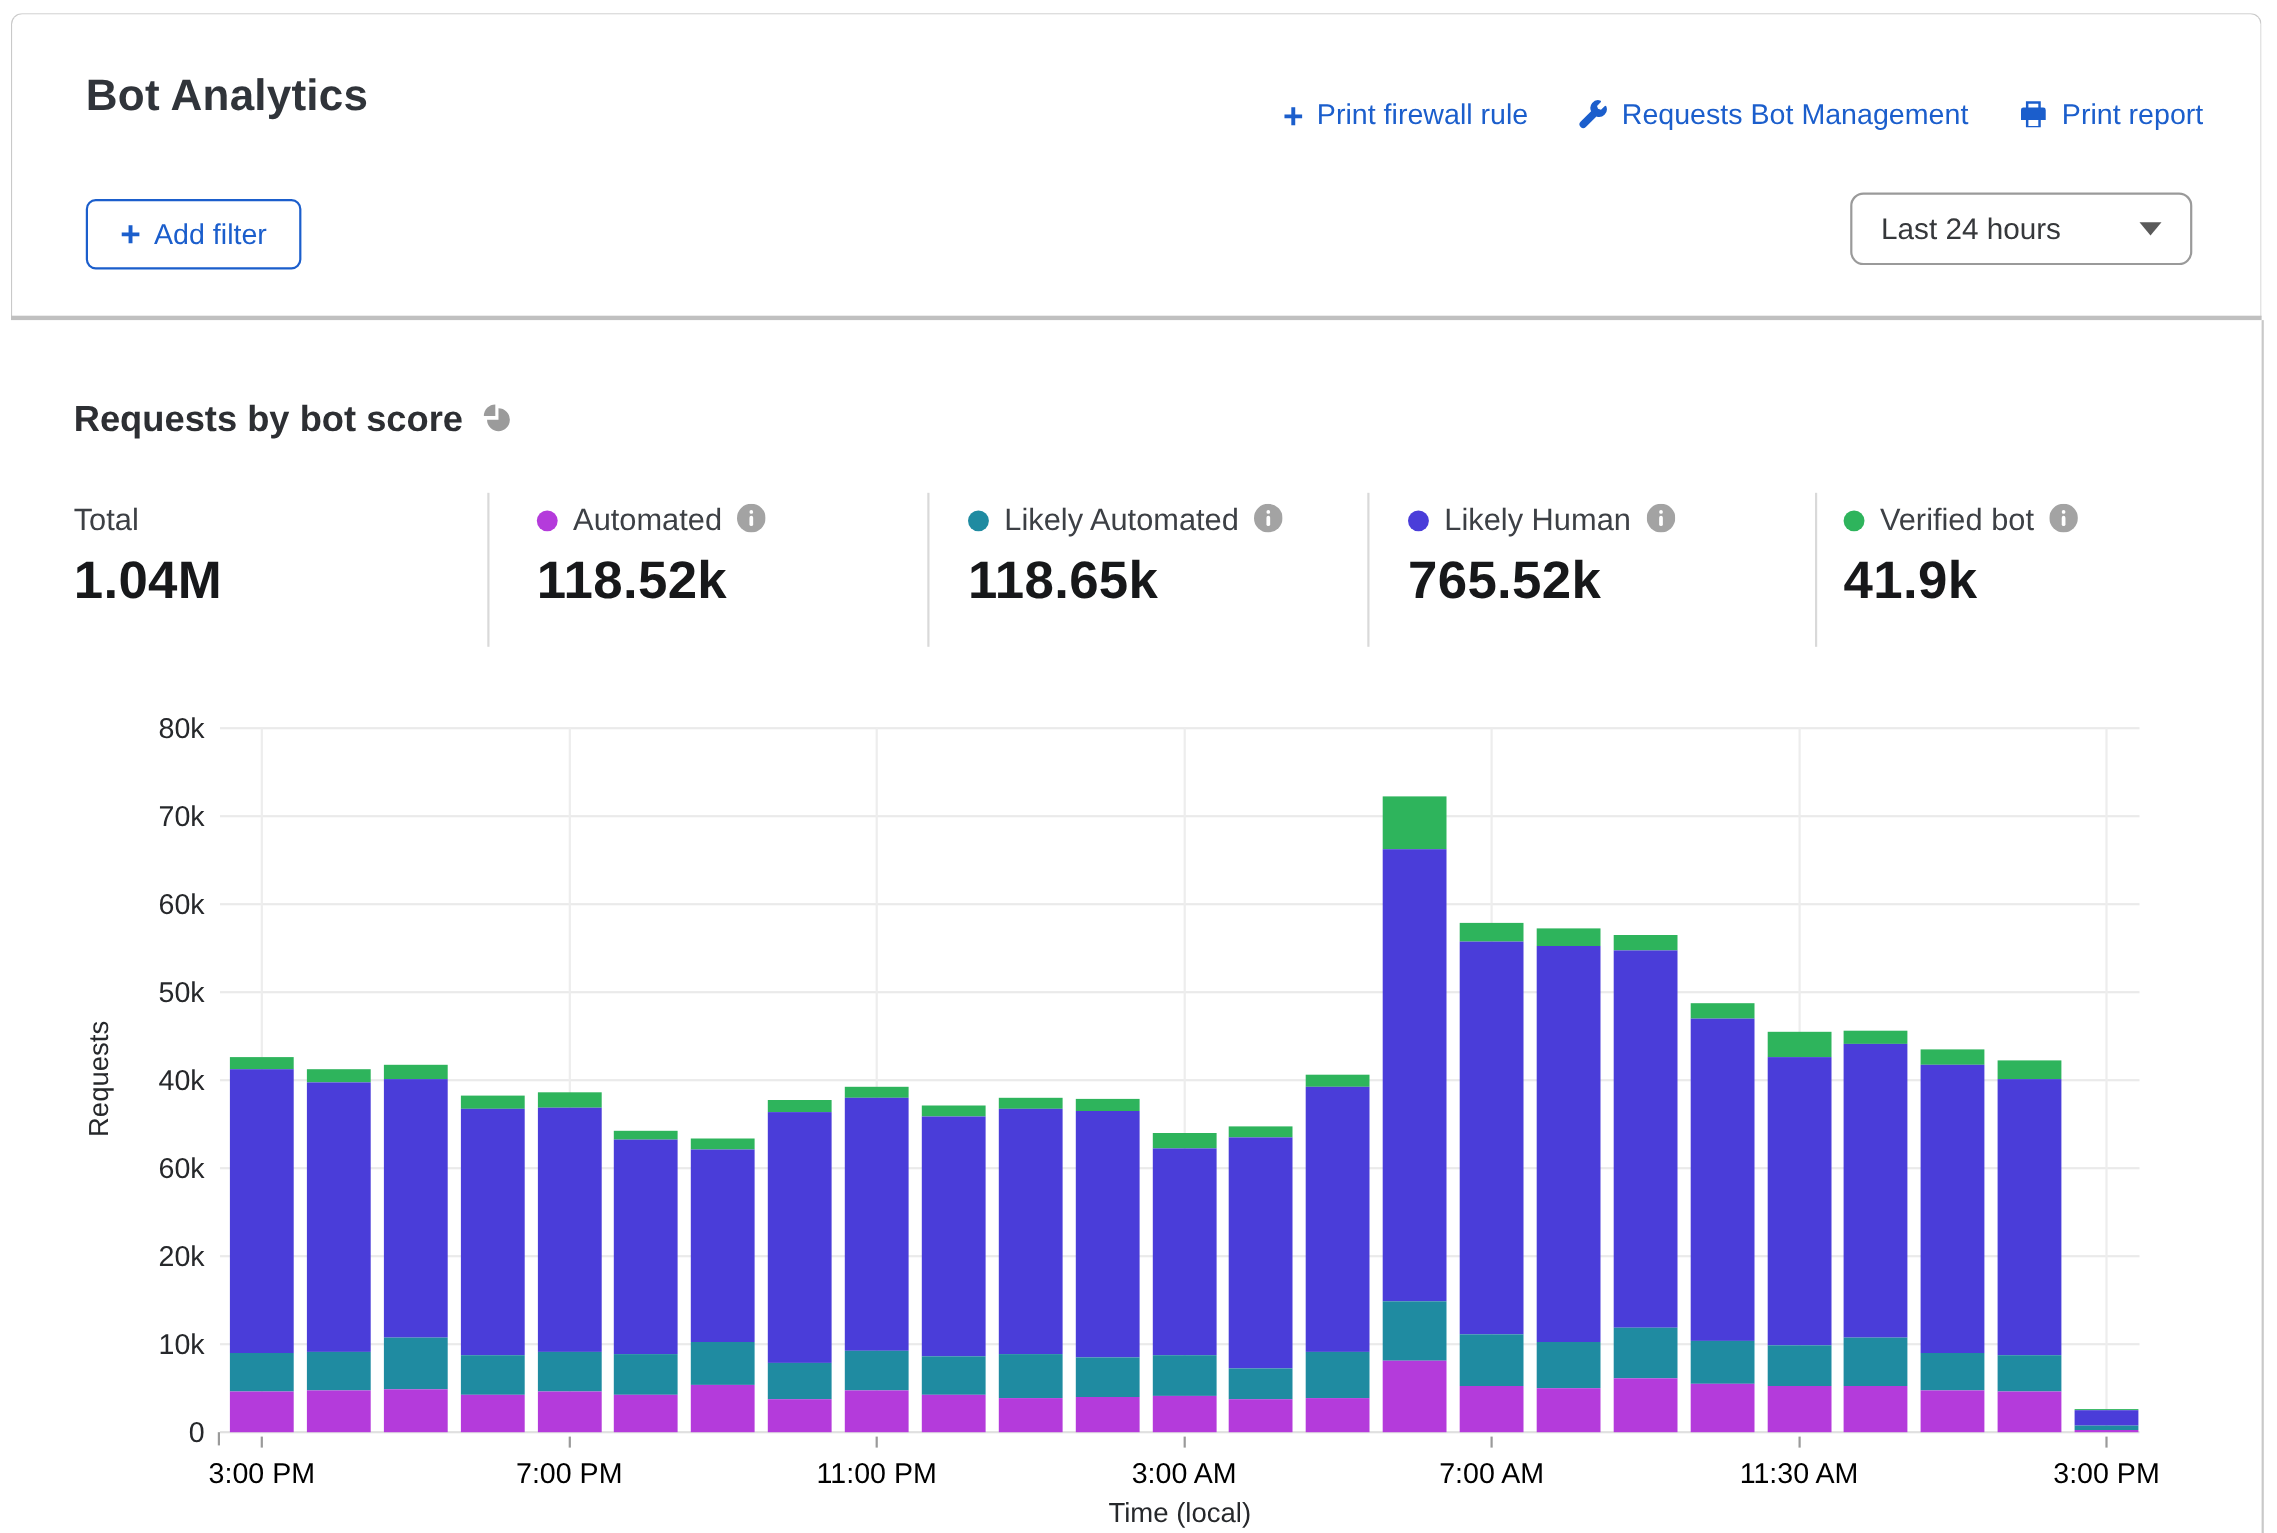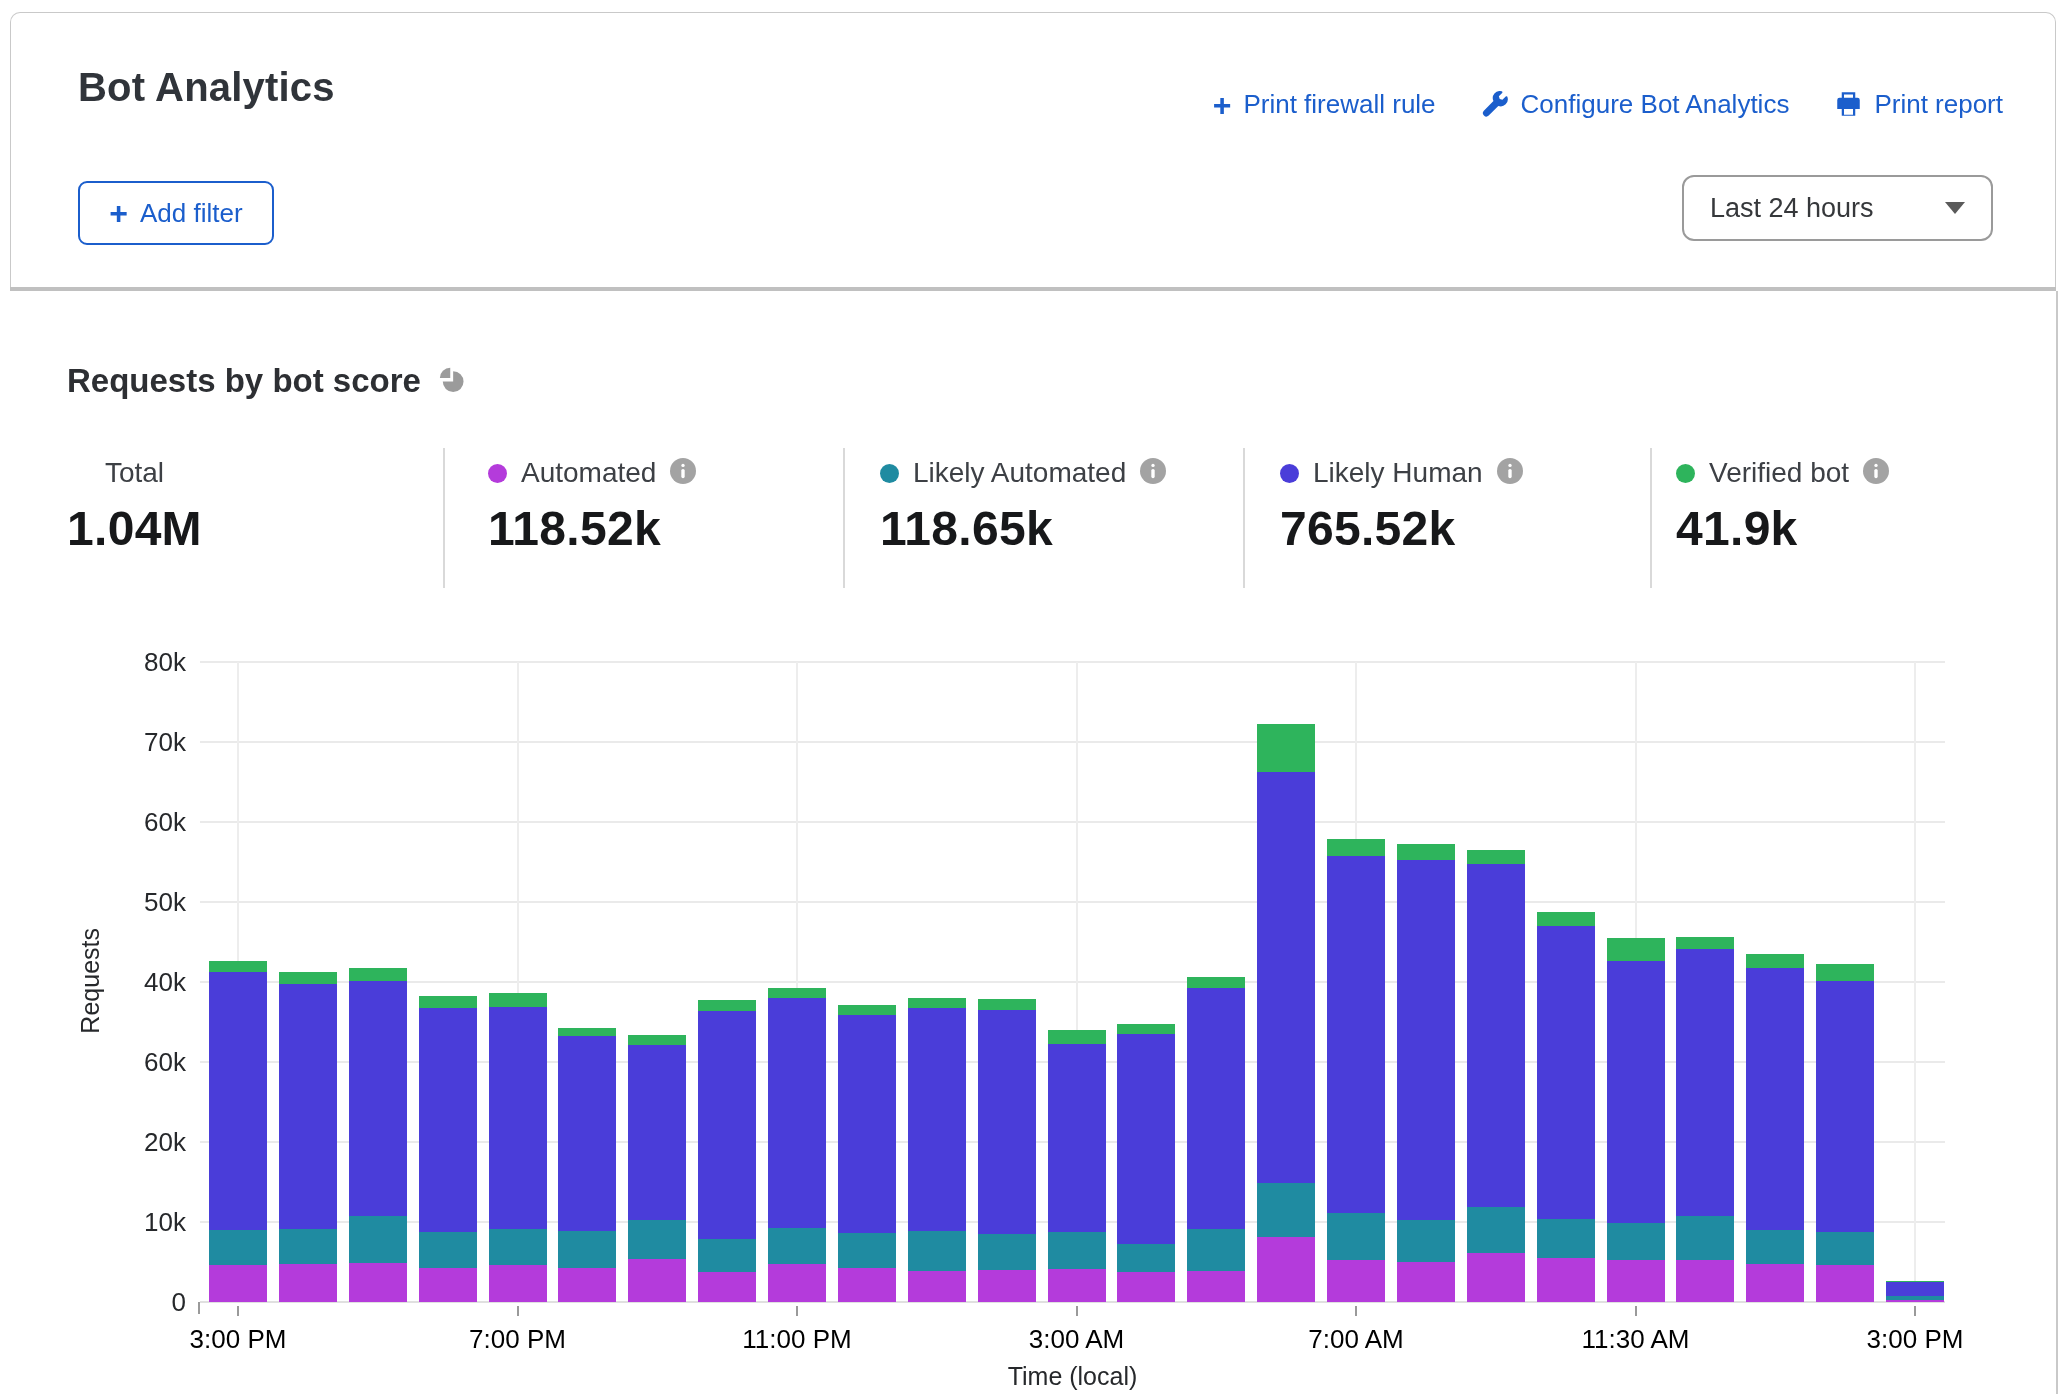--- a/index.html
+++ b/index.html
@@ -27,21 +27,21 @@
   .h-divider { position:absolute; left:10px; top:287px; width:2046px; height:4px; background:#c0c0c0; }
   .page-right-border { position:absolute; left:2056px; top:291px; width:2px; bottom:0; background:#c9c9c9; }
 
   
   .section-heading { position:absolute; left:67px; top:362px; display:flex; align-items:center; gap:16px; }
   .section-heading h2 { font-size:33px; font-weight:700; color:#2d2f33; }
   .section-heading svg { display:block; }
 
   
   .stat { position:absolute; top:458px; }
-  .stat-top { display:flex; align-items:center; gap:14px; height:30px;justify-content:center; }
+  .stat-top { display:flex; align-items:center; gap:14px; height:30px; }
   .stat-label { font-size:28px; color:#3d4045; }
   .legend-dot { width:19px; height:19px; border-radius:50%; flex:0 0 auto; }
   .stat-value { margin-top:13px; font-size:48px; font-weight:700; color:#17181a; letter-spacing:0.3px; }
   .stat-divider { position:absolute; top:448px; width:2px; height:140px; background:#d9d9d9; }
 
   
   .y-axis-title { position:absolute; left:76px; top:928px; writing-mode:vertical-rl; transform:rotate(180deg);
                   font-size:25px; color:#26282b; }
   .x-axis-title { position:absolute; left:200px; top:1362px; width:1745px; text-align:center; font-size:25px; color:#26282b; }
   #y-labels { position:absolute; left:40px; top:662px; width:146px; height:642px; }
@@ -69,21 +69,21 @@
       <a class="action">
         <span class="plus-glyph">+</span>
         <span>Print firewall rule</span>
       </a>
       <a class="action">
         <span>
           <svg width="27" height="27" viewBox="0 0 24 24" fill="#1b5ecc">
               <path d="M22.61 5.37a.9.9 0 0 0-1.52-.44l-2.93 2.93-2.38-.8-.8-2.38 2.93-2.93A.9.9 0 0 0 17.47.23a6.3 6.3 0 0 0-7.3 8.73L1.64 17.5a3.05 3.05 0 0 0 4.31 4.31l8.54-8.54a6.3 6.3 0 0 0 8.12-7.9z"></path>
             </svg>
         </span>
-        <span>Configure Bot Analytics</span>
+        <span>Requests Bot Management</span>
       </a>
       <a class="action">
         <span>
           <svg width="27" height="27" viewBox="0 0 24 24" fill="#1b5ecc">
               <path fill-rule="evenodd" d="M6 1h12v5h2a2 2 0 0 1 2 2v8h-4v6H6v-6H2V8a2 2 0 0 1 2-2h2V1zm2 2v3h8V3H8zm0 13v5h8v-5H8z"></path>
             </svg>
         </span>
         <span>Print report</span>
       </a>
     </div>

